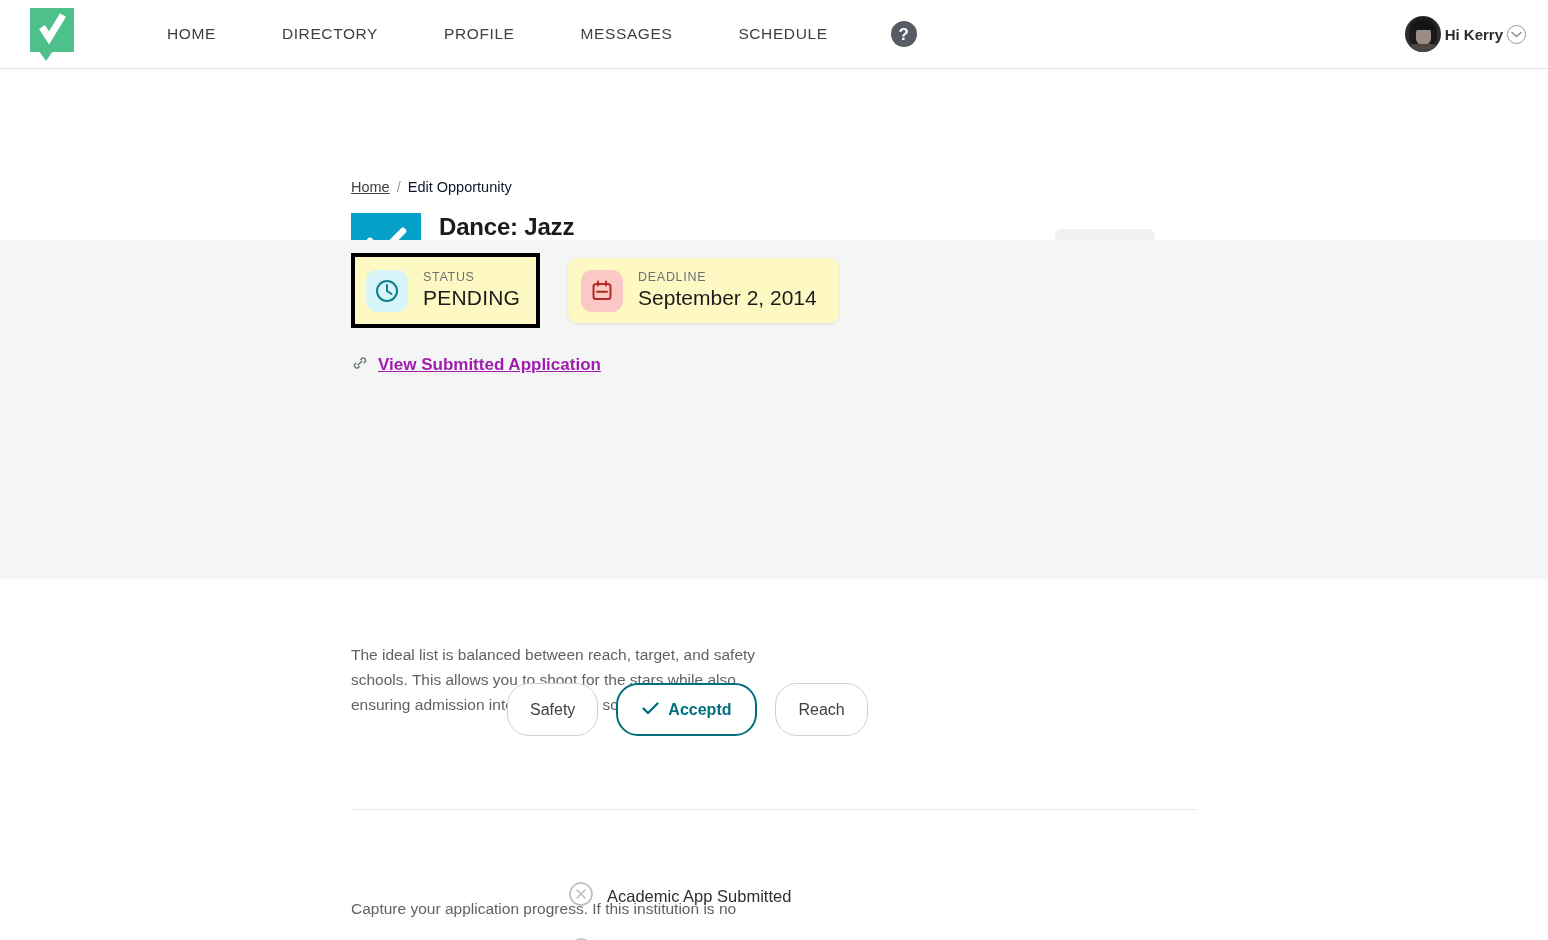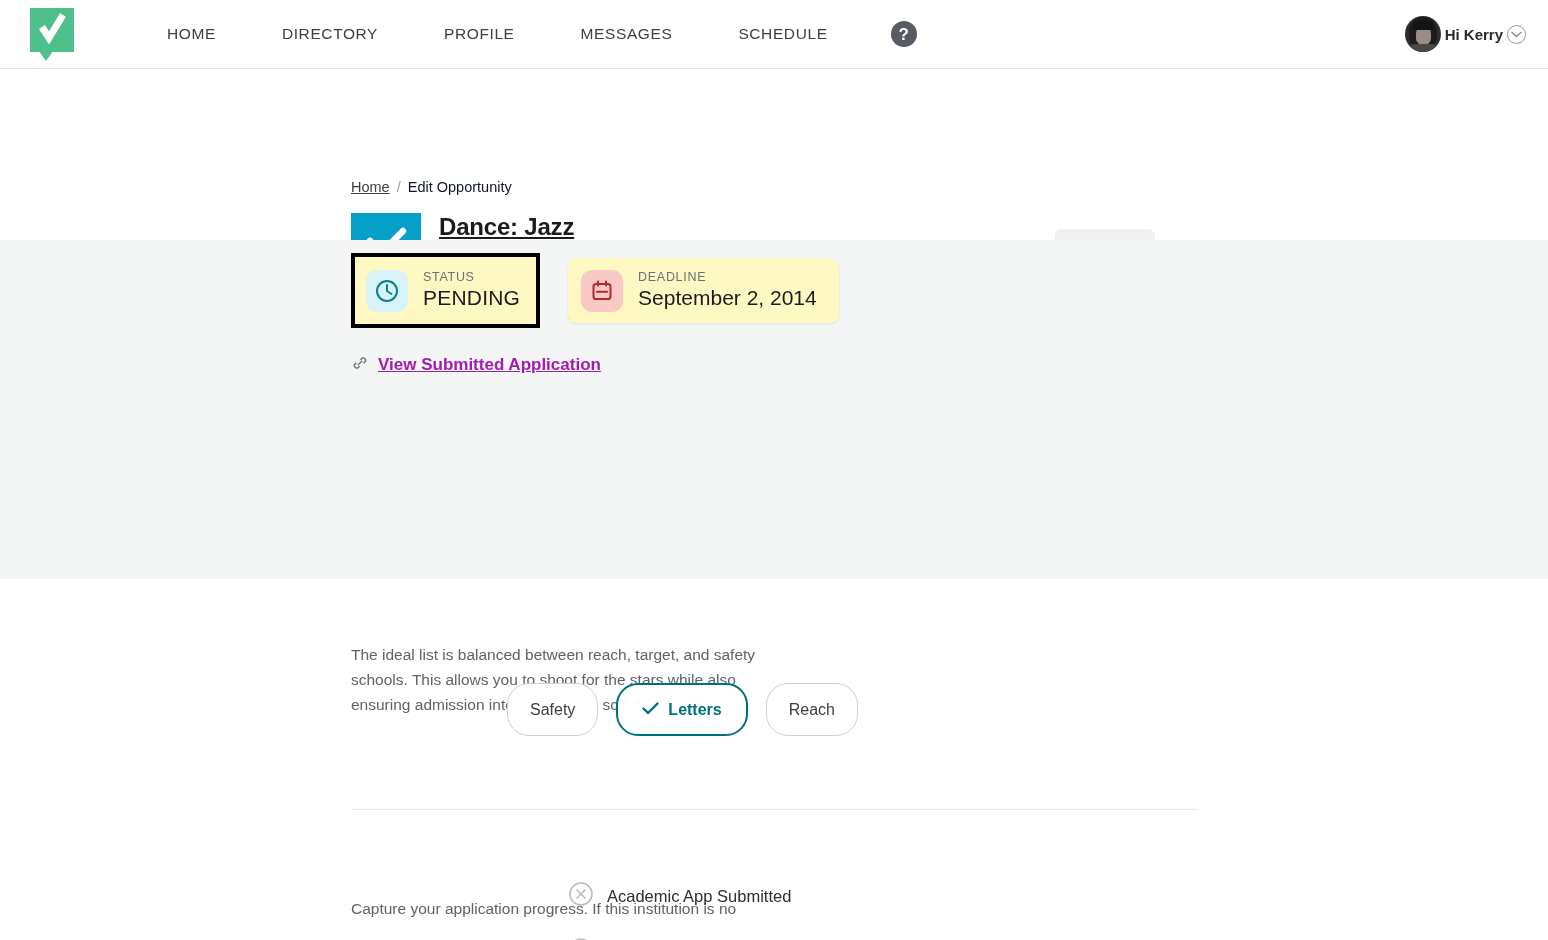--- a/index.html
+++ b/index.html
@@ -176,21 +176,20 @@
     border-right: 11px solid transparent;
     border-top: 13px solid #05a0c8;
   }
   .opp-tile svg { position: absolute; left: 0; top: 0; }
   .title-text .t-main {
     font-size: 24px;
     font-weight: bold;
     color: #1b1b1b;
     letter-spacing: -0.2px;
     line-height: 1.15;
-    text-decoration: underline;
   }
   .title-text .t-sub {
     font-size: 19px;
     color: #4c5055;
     margin-top: 4px;
     line-height: 1.2;
   }
   .save-btn {
     position: absolute;
     left: 1055px; top: 160px;
@@ -562,21 +561,21 @@
   <div class="pill-group" style="top:104px; left:507px">
     <div class="pill">
       <span>Safety</span>
     </div>
     <div class="pill selected">
       <span>
         <svg width="17" height="13" viewBox="0 0 17 13">
           <path d="M1.5 6.5 L6 11 L15.5 1.5" stroke="#00707f" stroke-width="2.4" fill="none" stroke-linecap="round" stroke-linejoin="round"></path>
         </svg>
       </span>
-      <span>Letters</span>
+      <span>Acceptd</span>
     </div>
     <div class="pill">
       <span>Reach</span>
     </div>
   </div>
 
   <div class="divider"></div>
 
   <div class="section" style="top:301px">
     <div class="sec-desc" style="margin-top:16px">Capture your application progress. If this institution is no</div>

